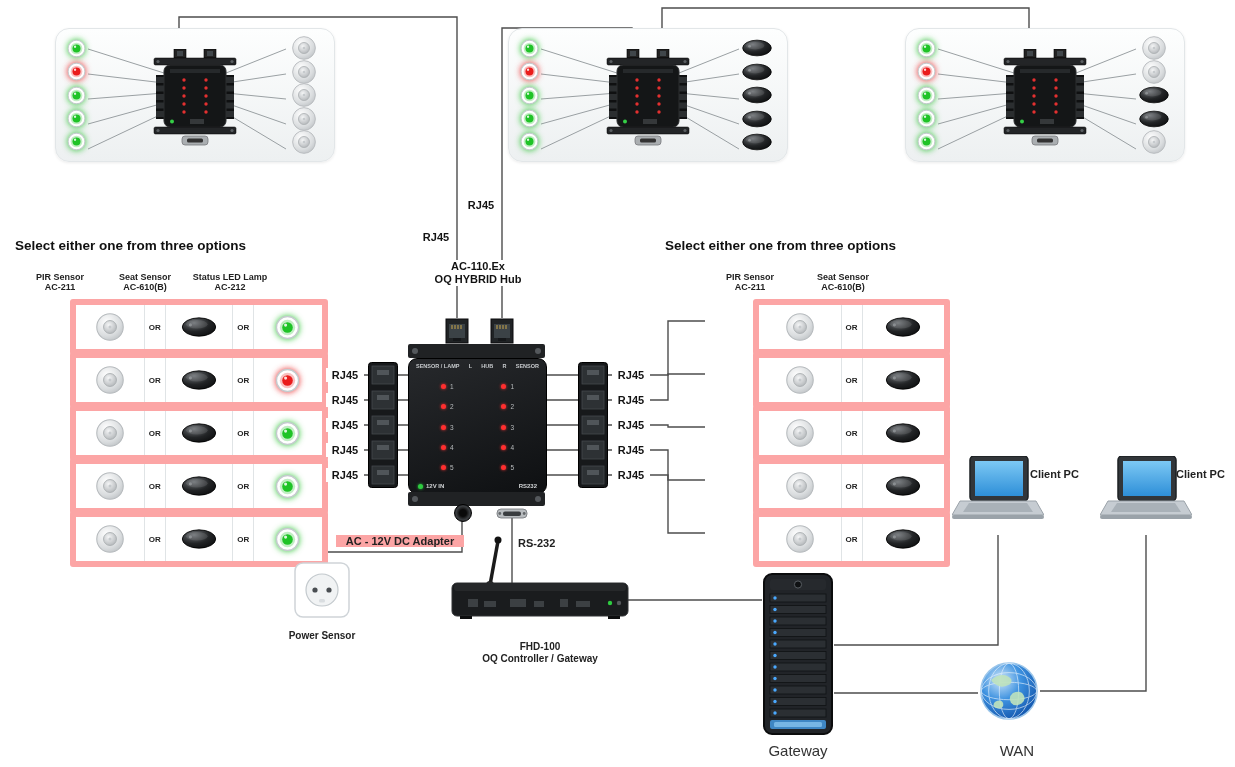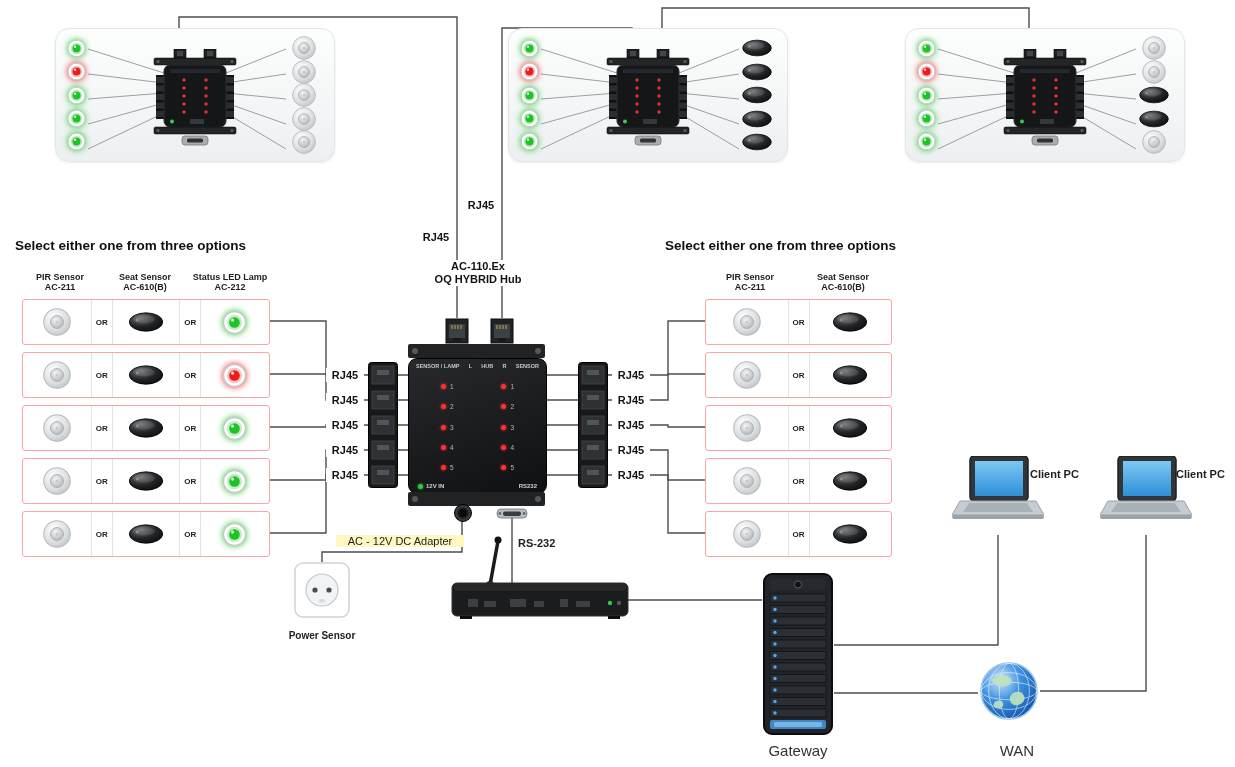--- a/index.html
+++ b/index.html
@@ -24,22 +24,22 @@
   
   .lbl{position:absolute;font-weight:bold;color:#111;z-index:2;}
   .heading{font-size:13.5px;}
   .colhead{position:absolute;font-weight:bold;font-size:9px;line-height:10px;text-align:center;color:#222;z-index:2;}
   .rjl{position:absolute;width:38px;height:14px;font-size:11px;line-height:14px;font-weight:bold;
        text-align:center;background:#fff;color:#131313;z-index:3;}
   .model{position:absolute;left:420px;top:260px;width:116px;text-align:center;font-weight:bold;
          font-size:11px;line-height:13px;background:#fff;z-index:3;}
 
   
-  .orow{position:absolute;height:44px;background:#fff;border:1px solid #fca5a5;border-radius:3px;
-        display:grid;align-items:center;justify-items:center;z-index:2;}
+  .orow{position:absolute;height:44px;background:#fff;border:6px solid #fca5a5;border-radius:3px;
+        display:grid;align-items:center;justify-items:center;z-index:2;margin-left:48px;}
   .orow.l3{grid-template-columns:1fr 20px 1fr 20px 1fr;width:246px;}
   .orow.r2{grid-template-columns:1fr 20px 1fr;width:185px;}
   .orow .dev{width:40px;height:28px;}
   .orow .lamp{width:25px;height:25px;}
   .or{height:100%;width:100%;display:flex;align-items:center;justify-content:center;
       border-left:1px solid #e0e4e6;border-right:1px solid #e0e4e6;
       font-weight:bold;font-size:8px;color:#222;}
 
   
   .rjport{position:absolute;width:24px;height:26px;z-index:2;}
@@ -66,21 +66,21 @@
 
   
   .outlet{position:absolute;left:294px;top:562px;width:56px;height:56px;z-index:2;}
   .gateway{position:absolute;left:450px;top:535px;width:180px;height:85px;z-index:2;}
   .server{position:absolute;left:762px;top:572px;width:72px;height:164px;z-index:2;}
   .globe{position:absolute;left:978px;top:660px;width:62px;height:62px;z-index:2;}
   .laptop{position:absolute;width:92px;height:82px;z-index:2;}
   .cap1{left:952px;top:456px;} .cap2{left:1100px;top:456px;}
 
   .bl{position:absolute;text-align:center;color:#222;z-index:2;}
-  .adapter-lbl{left:336px;top:535px;width:128px;font-weight:normal;font-size:11px;background:#fef9c3;}
+  .adapter-lbl{left:336px;top:535px;width:128px;font-weight:bold;font-size:11px;background:#fca5a5;}
   .rs232-lbl{left:518px;top:537px;width:56px;font-weight:bold;font-size:11px;background:#fff;text-align:left;}
   .psrc-lbl{left:284px;top:630px;width:76px;font-weight:bold;font-size:10px;}
   .gw-lbl{left:452px;top:641px;width:176px;font-weight:bold;font-size:10px;line-height:12px;}
   .server-lbl{left:760px;top:742px;width:76px;font-size:15px;color:#333;}
   .wan-lbl{left:985px;top:742px;width:48px;font-size:15px;color:#333;margin-left:8px;}
   .client-lbl{width:58px;font-weight:bold;font-size:11px;text-align:left;}
 </style>
 </head>
 <body>
 
@@ -785,20 +785,24 @@
   <div class="bl rs232-lbl">RS-232</div>
 
   <svg class="outlet" viewBox="0 0 56 56">
       <use href="#sym-outlet"></use>
     </svg>
   <div class="bl psrc-lbl">Power Sensor</div>
 
   <svg class="gateway" viewBox="0 0 180 85">
       <use href="#sym-gateway"></use>
     </svg>
+  <div class="bl gw-lbl">
+    <div>FHD-100</div>
+    <div>OQ Controller / Gateway</div>
+  </div>
 
   <svg class="server" viewBox="0 0 72 164">
       <use href="#sym-server"></use>
     </svg>
   <div class="bl server-lbl">Gateway</div>
 
   <svg class="globe" viewBox="0 0 64 64">
       <use href="#sym-globe"></use>
     </svg>
   <div class="bl wan-lbl">WAN</div>

